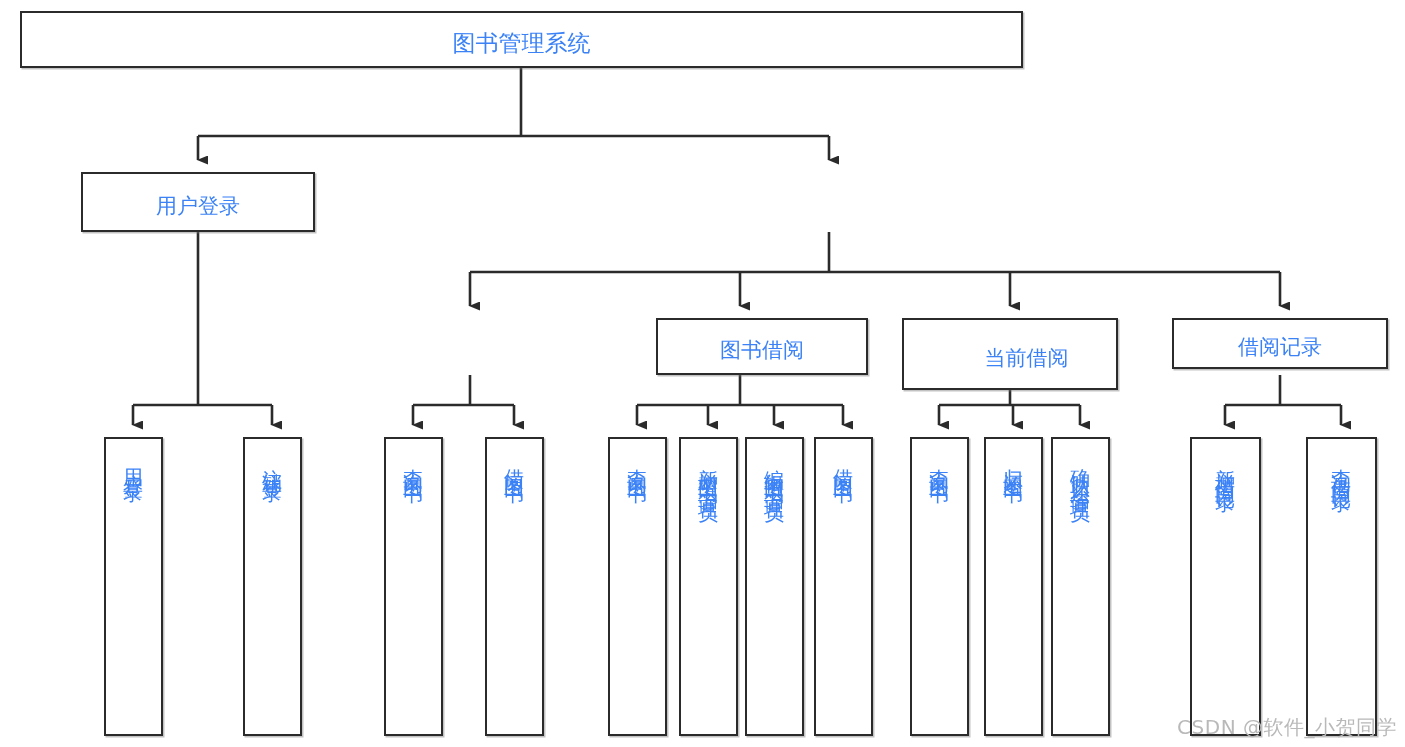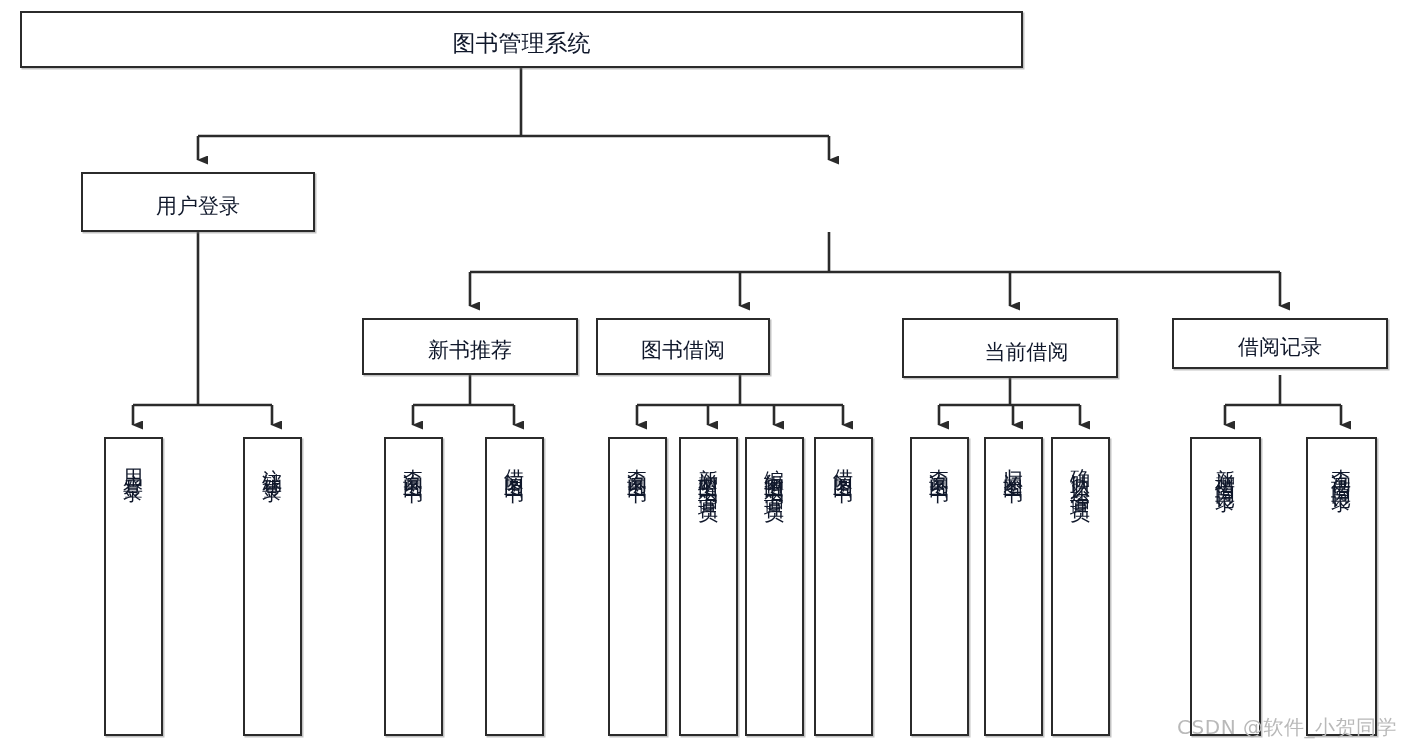--- a/index.html
+++ b/index.html
@@ -30,21 +30,21 @@
     position: absolute;
     box-sizing: border-box;
     background: #ffffff;
     border: 2px solid #2b2b2b;
     display: flex;
     align-items: center;
     justify-content: center;
     box-shadow: 1.5px 1.5px 0 rgba(120,120,120,0.45);
   }
   .node .label {
-    color: #0f172a;
+    color: #3b82f6;
     text-align: center;
     line-height: 1.18;
     white-space: nowrap;
     margin-top: 8px;
   }
   .node.horizontal .label {
     writing-mode: horizontal-tb;
   }
   .node.vertical {
     align-items: flex-start;
@@ -121,27 +121,24 @@
   </svg>
 
   <div class="node root horizontal" style="left: 20px; top: 11px; width: 1003px; height: 57px;">
     <span class="label">图书管理系统</span>
   </div>
 
   <div class="node lvl2 horizontal" style="left: 81px; top: 172px; width: 234px; height: 60px;">
     <span class="label">用户登录</span>
   </div>
 
-  <div class="node lvl3 horizontal" style="left: 362px; top: 318px; width: 216px; height: 57px;">
-    <span class="label">新书推荐</span>
-  </div>
-  <div class="node lvl3 horizontal" style="left: 596px; top: 318px; width: 174px; height: 57px;">
+  <div class="node lvl3 horizontal" style="left: 656px; top: 318px; width: 212px; height: 57px;">
     <span class="label">图书借阅</span>
   </div>
-  <div class="node lvl3 horizontal" style="left: 902px; top: 318px; width: 216px; height: 60px; padding-left: 33px;">
+  <div class="node lvl3 horizontal" style="left: 902px; top: 318px; width: 216px; height: 72px; padding-left: 33px;">
     <span class="label">当前借阅</span>
   </div>
   <div class="node lvl3 horizontal" style="left: 1172px; top: 318px; width: 216px; height: 51px;">
     <span class="label">借阅记录</span>
   </div>
 
   <div class="node leaf vertical" style="left: 104px; top: 437px; width: 59px; height: 299px;">
     <span class="label">用户登录</span>
   </div>
   <div class="node leaf vertical" style="left: 243px; top: 437px; width: 59px; height: 299px;">

